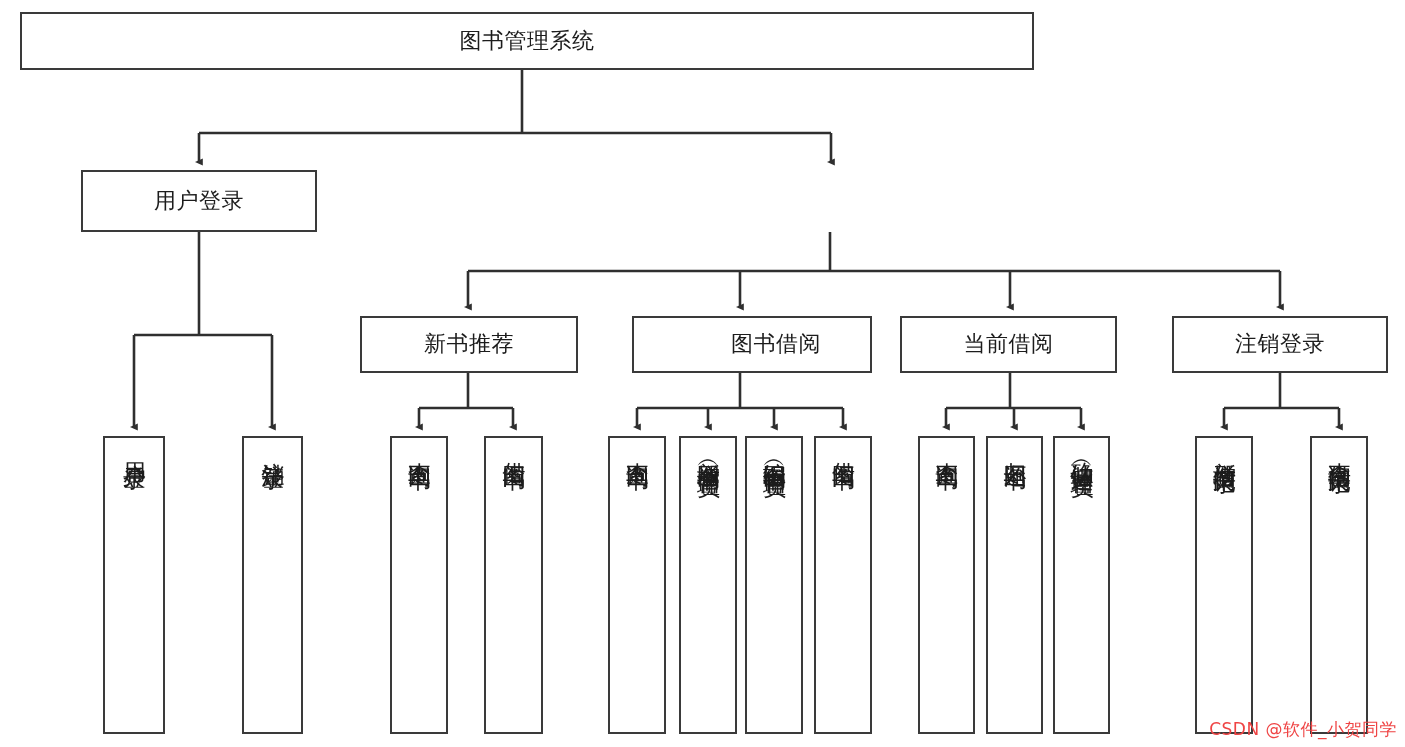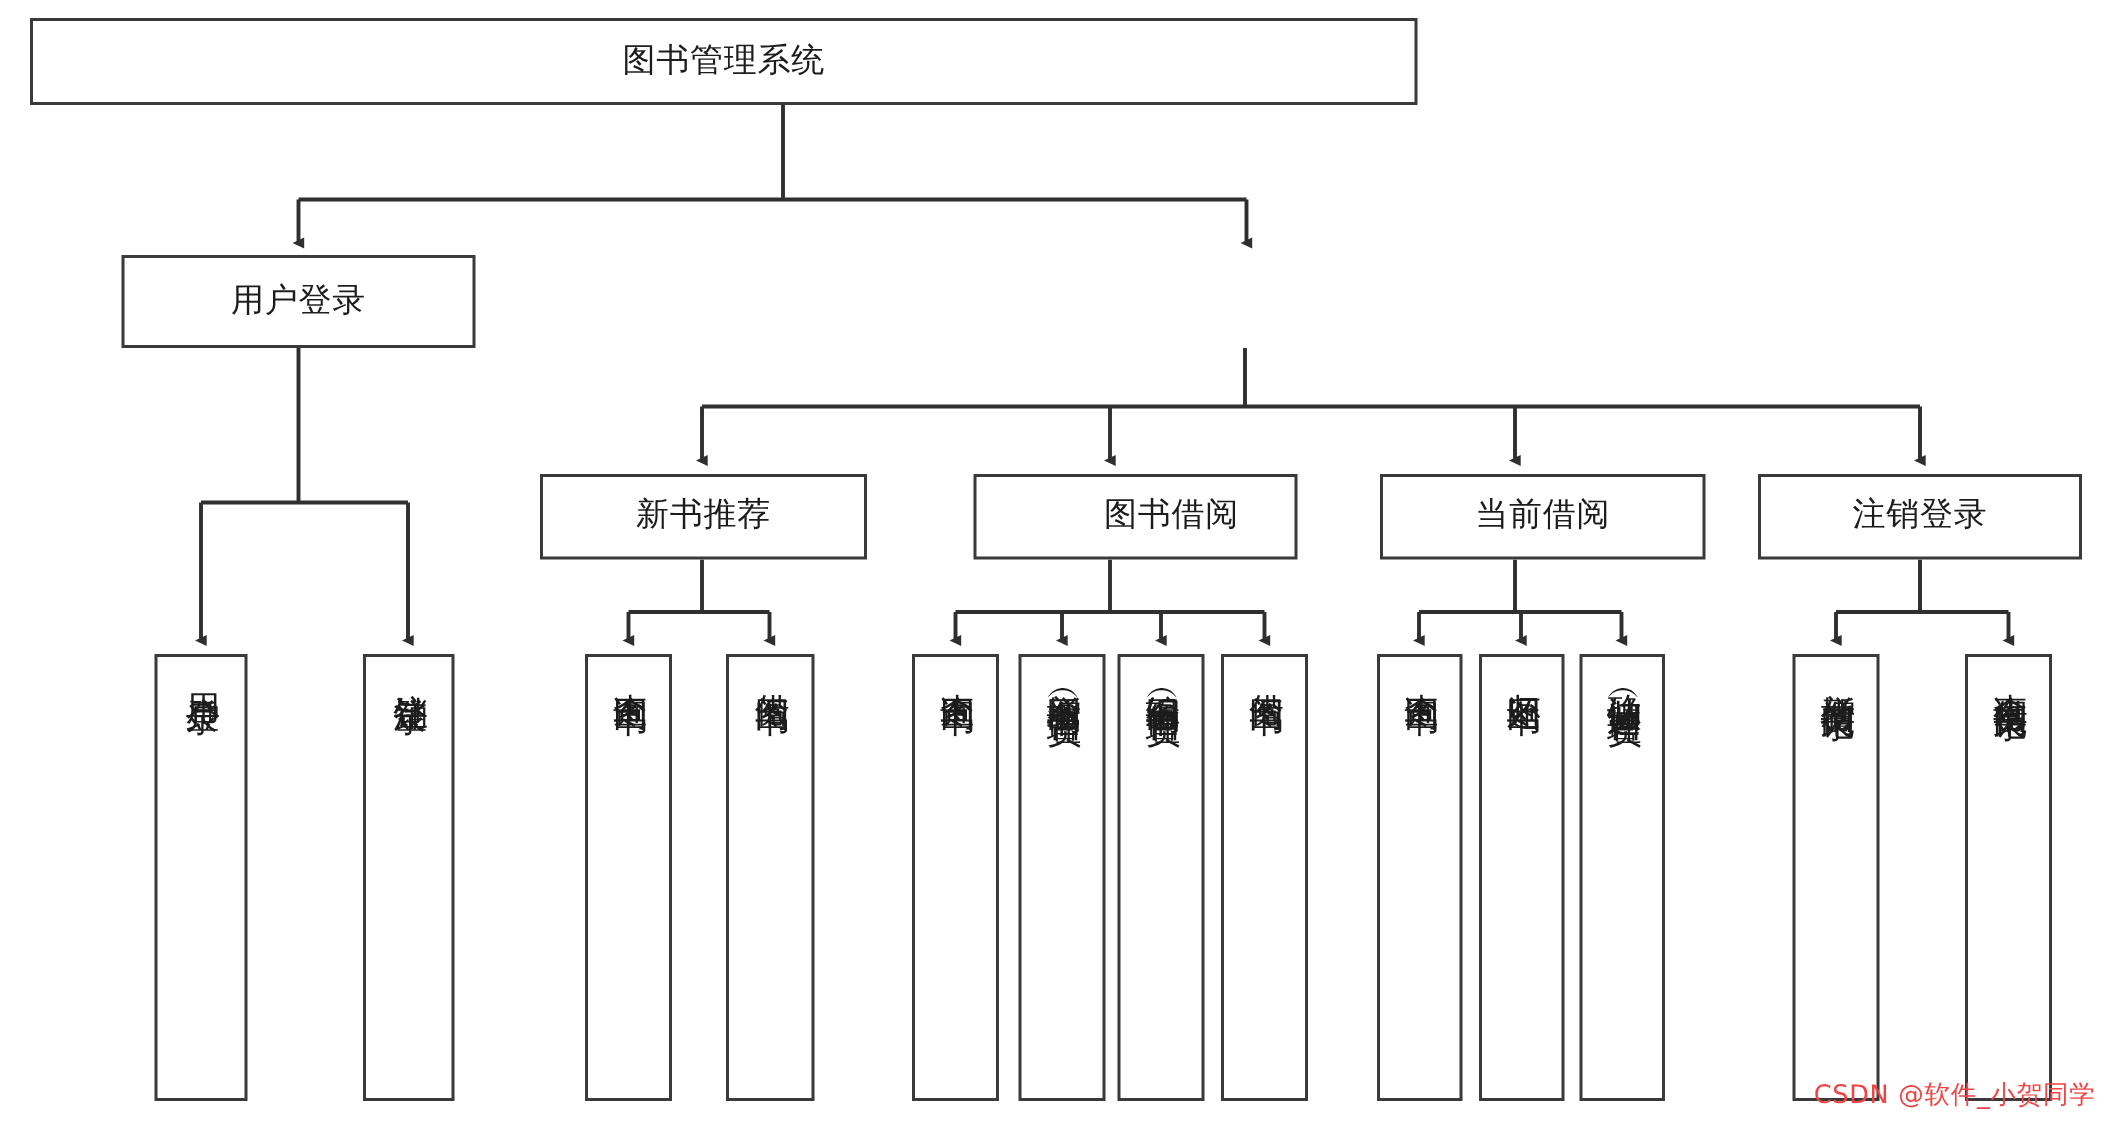--- a/index.html
+++ b/index.html
@@ -118,35 +118,35 @@
       <path d="M1014,408 L1014,427" marker-end="url(#arrowhead)"></path>
       <path d="M1081,408 L1081,427" marker-end="url(#arrowhead)"></path>
 
       <path d="M1280,373 L1280,408"></path>
       <path d="M1224,408 L1339,408"></path>
       <path d="M1224,408 L1224,427" marker-end="url(#arrowhead)"></path>
       <path d="M1339,408 L1339,427" marker-end="url(#arrowhead)"></path>
     </g>
   </svg>
 
-  <div class="node horizontal" id="node-root" style="left: 20px; top: 12px; width: 925px; height: 58px;">
+  <div class="node horizontal" id="node-root" style="left: 20px; top: 12px; width: 1014px; height: 58px;">
     <span class="label">图书管理系统</span>
   </div>
 
   <div class="node horizontal" id="node-l1-0" style="left: 81px; top: 170px; width: 236px; height: 62px;">
     <span class="label">用户登录</span>
   </div>
 
   <div class="node horizontal" id="node-l2-0" style="left: 360px; top: 316px; width: 218px; height: 57px;">
     <span class="label">新书推荐</span>
   </div>
-  <div class="node horizontal" id="node-l2-1" style="left: 649px; top: 316px; width: 216px; height: 57px; padding-left: 48px;">
+  <div class="node horizontal" id="node-l2-1" style="left: 632px; top: 316px; width: 240px; height: 57px; padding-left: 48px;">
     <span class="label">图书借阅</span>
   </div>
-  <div class="node horizontal" id="node-l2-2" style="left: 920px; top: 316px; width: 217px; height: 57px;">
+  <div class="node horizontal" id="node-l2-2" style="left: 900px; top: 316px; width: 217px; height: 57px;">
     <span class="label">当前借阅</span>
   </div>
   <div class="node horizontal" id="node-l2-3" style="left: 1172px; top: 316px; width: 216px; height: 57px;">
     <span class="label">注销登录</span>
   </div>
 
   <div class="node vertical" id="node-leaf-0" style="left: 103px; top: 436px; width: 62px; height: 298px;">
     <span class="label">用户登录</span>
   </div>
   <div class="node vertical" id="node-leaf-1" style="left: 242px; top: 436px; width: 61px; height: 298px;">

